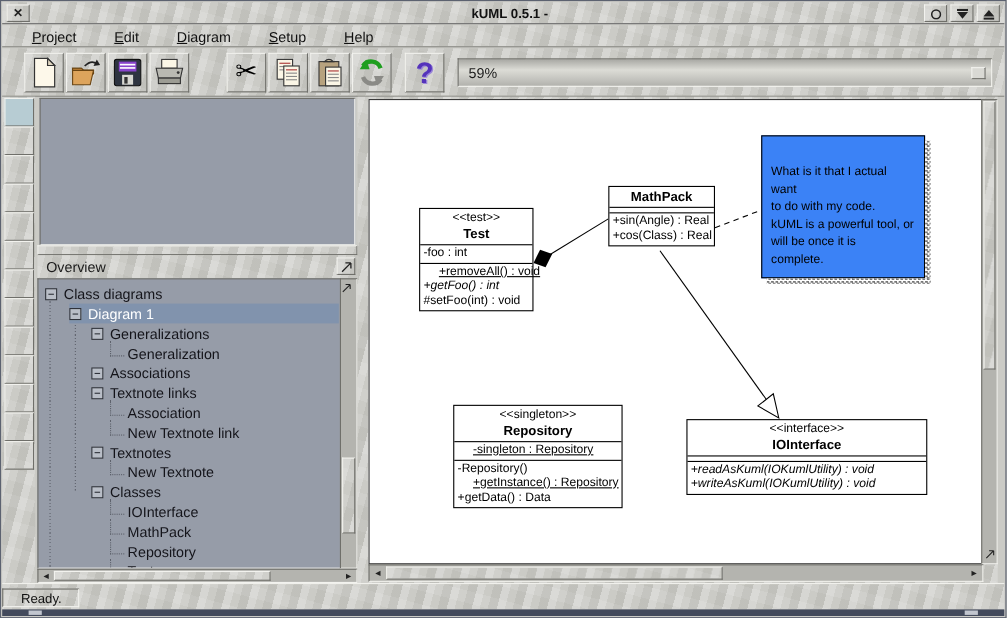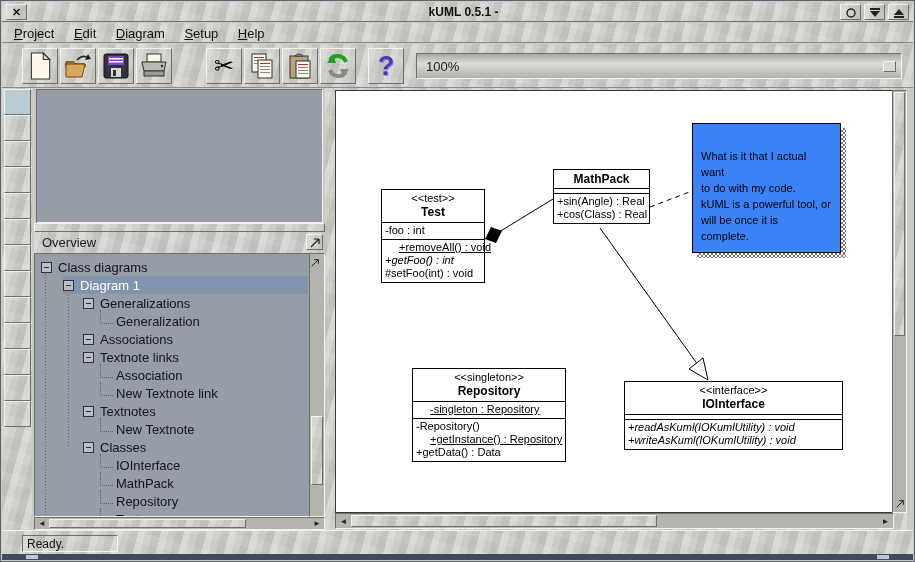--- a/index.html
+++ b/index.html
@@ -21,21 +21,21 @@
   .titlebar .title { position:absolute; left:0; right:0; top:3px; text-align:center; font-size:12px; font-weight:bold; color:#111;margin-left:12px; }
   .winbtn { position:absolute; top:2px; width:21px; height:16px; font-size:10px; line-height:14px; text-align:center; color:#222; }
   .winbtn svg { display:block; margin:3px auto 0; }
   #btn-close { left:4px; font-weight:bold; font-size:11px; }
   #btn-sticky { right:52px; }
   #btn-minimize { right:28px; }
   #btn-maximize { right:4px; }
 
   
   .menubar { position:absolute; left:1px; top:22px; right:1px; height:20px; border-bottom:1px solid #8a8a85; }
-  .menu-item { display:inline-block; margin-left:9px; margin-top:2px; font-size:13px; color:#111; padding:1px 3px; cursor:default; }
+  .menu-item { display:inline-block; margin-left:24px; margin-top:2px; font-size:13px; color:#111; padding:1px 3px; cursor:default; }
   .menu-item .accel { text-decoration:underline; }
 
   
   .toolbar { position:absolute; left:1px; top:43px; right:1px; height:44px; border-bottom:1px solid #8a8a85; }
   .tbtn { position:absolute; top:4px; width:36px; height:36px; }
   .tbtn .g { position:absolute; inset:3px; display:flex; align-items:center; justify-content:center; }
   .zoom-combo { position:absolute; top:9px; left:414px; width:486px; height:26px;
     background:linear-gradient(#a8a8a3, #dcdcd6 40%, #c4c4bf 75%, #b2b2ad); }
   .zoom-combo .val { position:absolute; left:9px; top:5px; font-size:13px; color:#1a1a1a; }
   .zoom-combo .mini { position:absolute; right:5px; top:7px; width:13px; height:11px; background:#d9d9d4; }
@@ -90,21 +90,21 @@
   .m.i { font-style:italic; }
   .empty-comp { height:5px; padding:0; }
 
   .uml-note { position:absolute; background:#3b82f6; border:1px solid #000; padding:9px 8px; font-size:11px; line-height:1.45; white-space:pre-line; color:#000; }
   .dither { position:absolute; background-image:conic-gradient(#777 0 25%, #fff 25% 50%, #777 50% 75%, #fff 75%); background-size:4px 4px; }
 
   .edges { position:absolute; inset:0; pointer-events:none; }
 
   
   .statusbar { position:absolute; left:1px; right:1px; bottom:7px; height:24px; border-top:1px solid #f0f0ec; }
-  .status-box { position:absolute; left:20px; top:4px; width:96px; height:17px; font-size:12px; color:#111; padding:1px 4px; }
+  .status-box { position:absolute; left:0; top:4px; width:70px; height:17px; font-size:12px; color:#111; padding:1px 16px; }
   .bottom-strip { position:absolute; left:1px; right:1px; bottom:1px; height:6px; background:#434a5c; }
   .grip { position:absolute; top:1px; width:12px; height:4px; background:#c2c6cf; }
 
   .icon-glyph { font-size:24px; line-height:1; }
 </style>
 </head>
 <body>
 
 <div id="window">
 
@@ -223,21 +223,21 @@
           </svg>
         </div>
       </div>
     <div class="tbtn raised marble" style="left:366px">
         <div class="g">
       <span style="font-size:27px;font-weight:bold;color:#5533bb;text-shadow:1px 1px 0 #9a86d8;">?</span>
         </div>
       </div>
 
     <div class="zoom-combo sunken">
-      <span class="val">100%</span>
+      <span class="val">59%</span>
       <span class="mini raised"></span>
     </div>
   </div>
 
   <div class="toolcol marble">
     <div class="palette-btn raised marble active" style="top:1px"></div>
     <div class="palette-btn raised marble" style="top:27px"></div>
     <div class="palette-btn raised marble" style="top:53px"></div>
     <div class="palette-btn raised marble" style="top:79px"></div>
     <div class="palette-btn raised marble" style="top:105px"></div>

